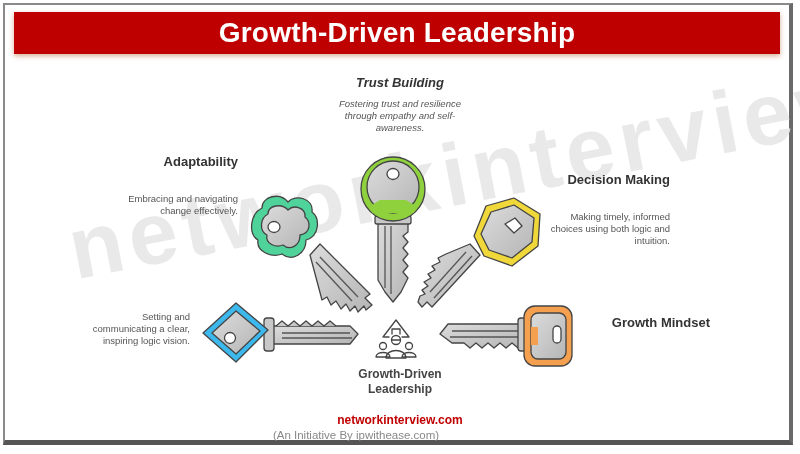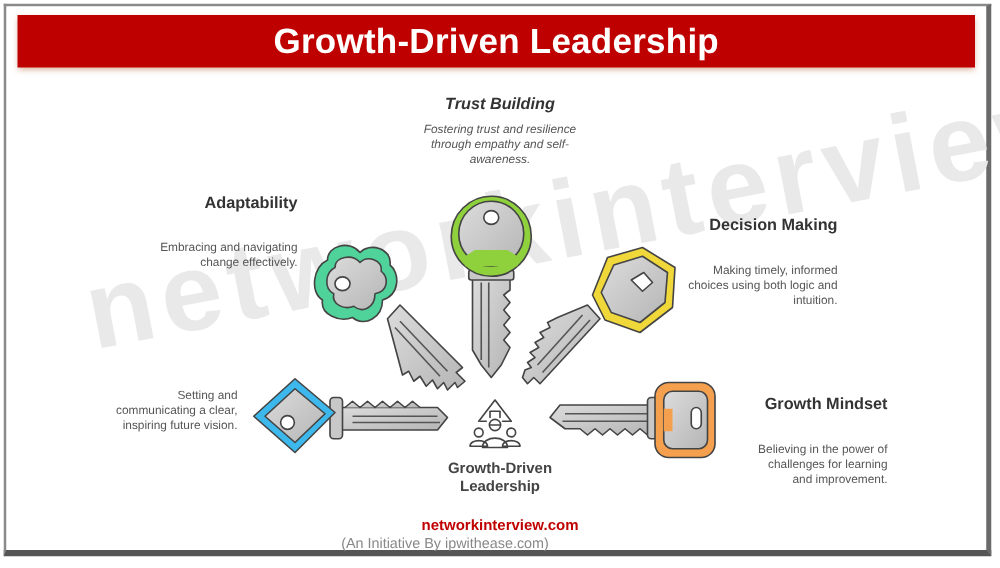--- a/index.html
+++ b/index.html
@@ -112,24 +112,23 @@
   <div class="h">Adaptability</div>
   <div class="d">Embracing and navigating change effectively.</div>
 </div>
 
 <div class="label l" style="left:550px; top:172px; width:120px;">
   <div class="h">Decision Making</div>
   <div class="d">Making timely, informed choices using both logic and intuition.</div>
 </div>
 
 <div class="label r" style="left:80px; top:288px; width:110px;">
-  <div class="d">Setting and communicating a clear, inspiring future vision.</div>
+  <div class="d">Setting and communicating a clear, inspiring logic vision.</div>
 </div>
 
 <div class="label l" style="left:598px; top:315px; width:112px;">
   <div class="h">Growth Mindset</div>
-  <div class="d">Believing in the power of challenges for learning and improvement.</div>
 </div>
 
 <div class="center-label">Growth-Driven Leadership</div>
 
 <div class="footer-site">networkinterview.com</div>
 <div class="footer-sub">(An Initiative By ipwithease.com)</div>
 
 </body></html>

